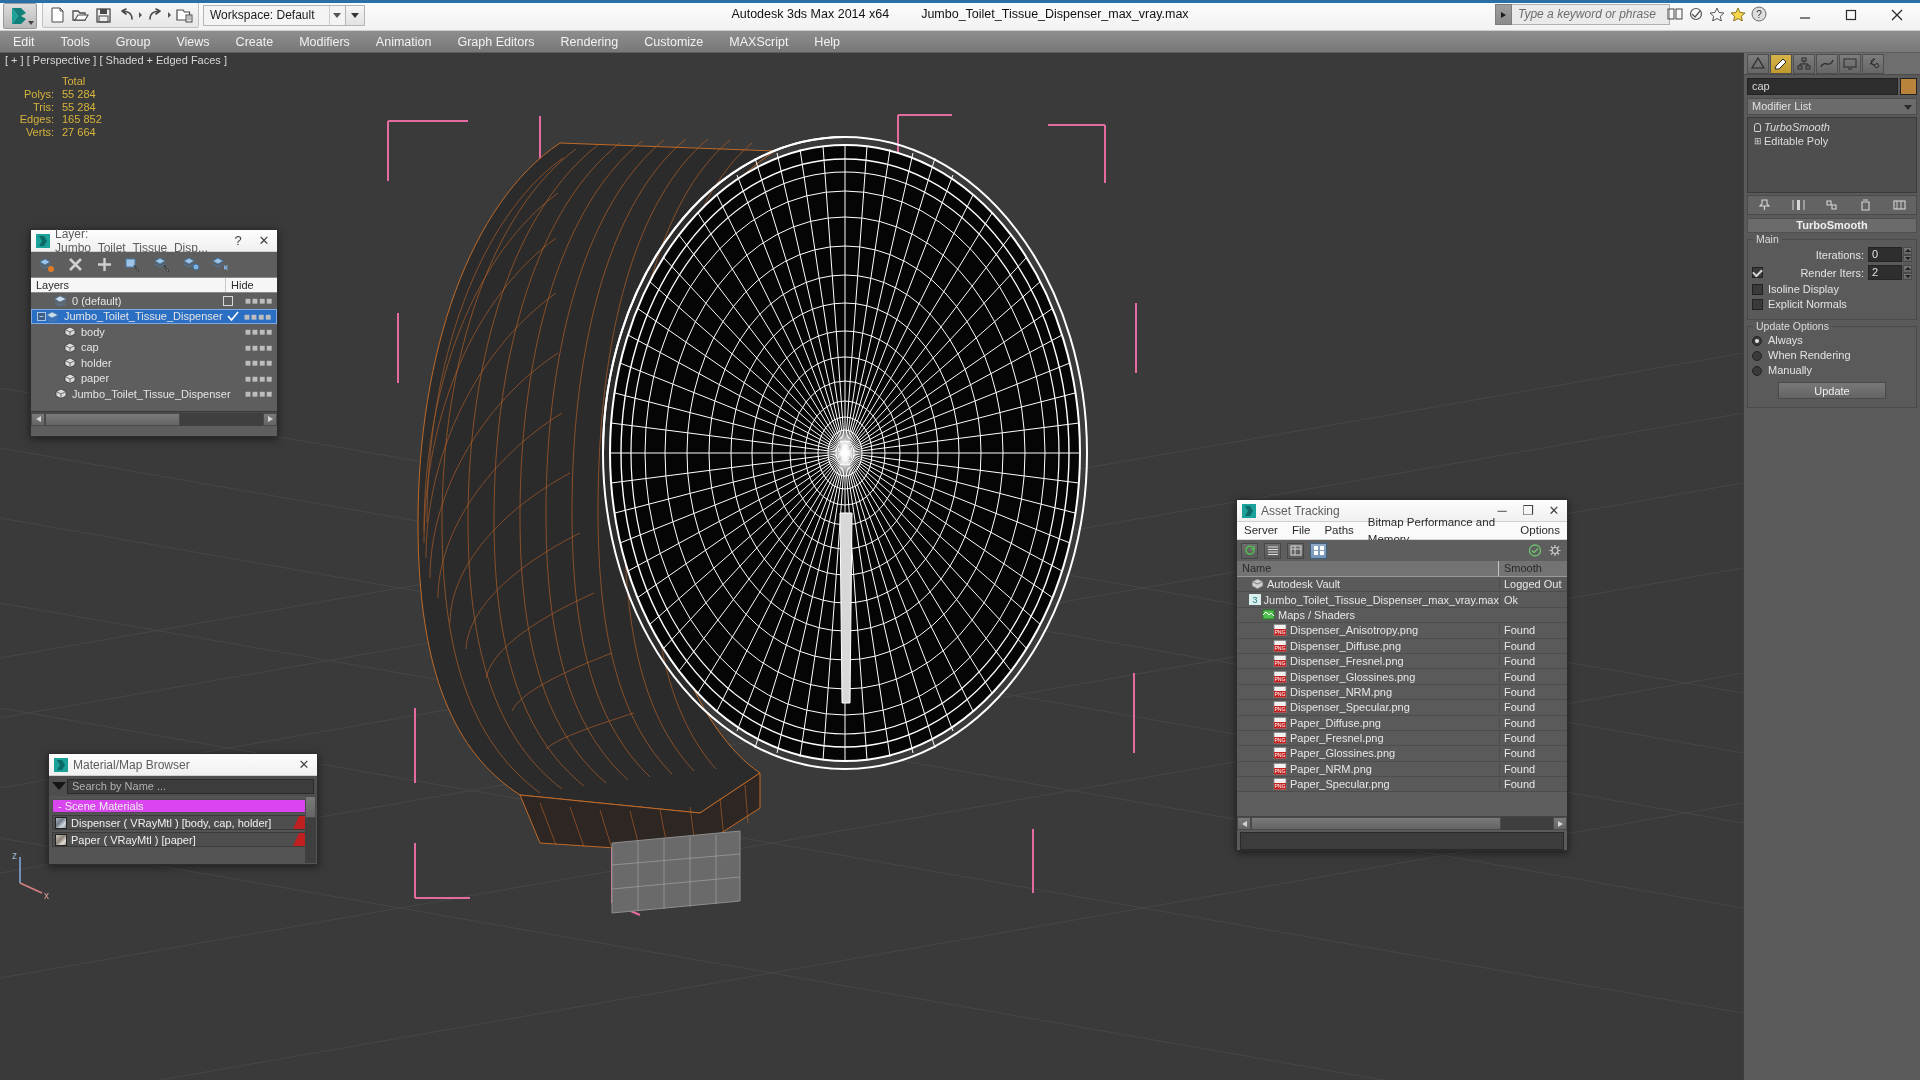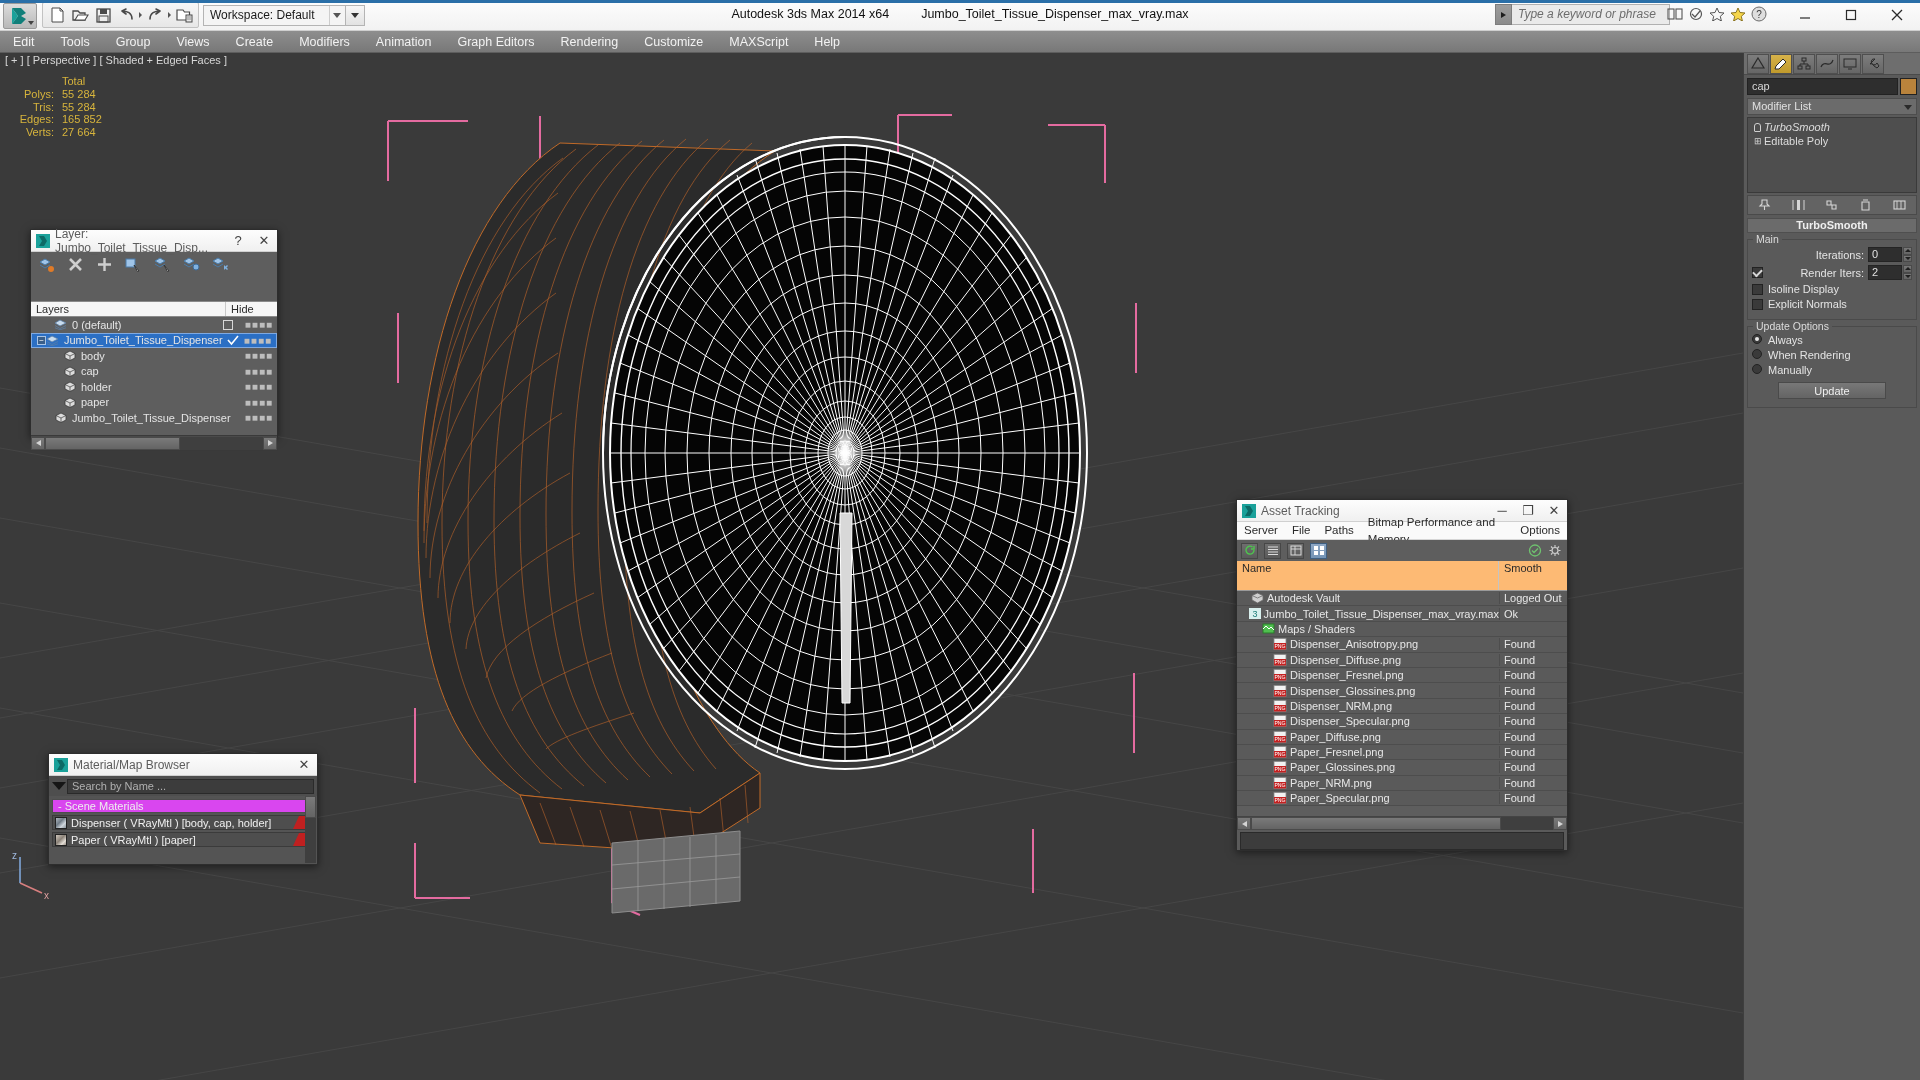--- a/index.html
+++ b/index.html
@@ -96,39 +96,39 @@
     font-size:11px;text-align:left;padding-left:3px;line-height:13px;}
   .spinner{width:9px;height:15px;display:flex;flex-direction:column;margin-left:1px;}
   .spinner div{flex:1;background:linear-gradient(#787878,#636363);border:1px solid #4a4a4a;
     display:flex;align-items:center;justify-content:center;}
   .spup{width:0;height:0;border-left:3px solid transparent;border-right:3px solid transparent;border-bottom:3px solid #1f1f1f;}
   .spdn{width:0;height:0;border-left:3px solid transparent;border-right:3px solid transparent;border-top:3px solid #1f1f1f;}
   .chkRow{display:flex;align-items:center;font-size:11px;color:#e3e3e3;margin:3px 0;gap:5px;}
   .chkBox{width:11px;height:11px;background:#3a3a3a;border:1px solid #222;display:flex;align-items:center;justify-content:center;}
   .chkBox.on::after{content:"";width:7px;height:4px;border-left:2px solid #d8d8d8;border-bottom:2px solid #d8d8d8;
     transform:rotate(-45deg);margin-bottom:2px;}
-  .radRow{display:flex;align-items:flex-start;font-size:11px;color:#e3e3e3;margin:3px 0;gap:6px;}
+  .radRow{display:flex;align-items:flex-end;font-size:11px;color:#e3e3e3;margin:3px 0;gap:6px;}
   .radDot{width:10px;height:10px;border-radius:50%;background:#3a3a3a;border:1px solid #222;
     display:flex;align-items:center;justify-content:center;}
   .radDot.on::after{content:"";width:4px;height:4px;border-radius:50%;background:#e6e6e6;}
   .bigBtn{margin:6px auto 2px auto;width:108px;height:17px;background:linear-gradient(#787878,#646464);
     border:1px solid #4a4a4a;font-size:11px;color:#efefef;display:flex;align-items:center;justify-content:center;}
   
   .dlg{position:absolute;background:#5e5e5e;border:1px solid #2d2d2d;box-shadow:0 2px 8px rgba(0,0,0,.5);}
   .dlgTitle{height:22px;background:linear-gradient(#fdfdfd,#f0f0f0);display:flex;align-items:center;
     padding-left:4px;border-bottom:1px solid #d0d0d0;}
   .dlgTitle .ttext{font-size:12px;color:#5c5c5c;margin-left:5px;flex:1;}
   .dlgTitle .tbtn{width:26px;height:21px;display:flex;align-items:center;justify-content:center;
     font-size:13px;color:#444;}
   .dlgIcon{width:15px;height:15px;display:flex;align-items:center;justify-content:center;}
   
   #layerDlg{left:30px;top:229px;width:248px;height:208px;}
   #layerToolbar{height:25px;background:#5e5e5e;display:flex;align-items:center;padding-left:6px;gap:11px;}
   .ltIcon{width:18px;height:18px;display:flex;align-items:center;justify-content:center;}
-  #layerHeaderRow{display:flex;height:16px;background:#f6f6f6;border-top:1px solid #8a8a8a;border-bottom:1px solid #8a8a8a;margin-top:24px;}
+  #layerHeaderRow{display:flex;height:16px;background:#f6f6f6;border-top:1px solid #8a8a8a;border-bottom:1px solid #8a8a8a;}
   #layerHeaderRow .hcell{font-size:11px;color:#2a2a2a;padding-left:5px;line-height:15px;border-right:1px solid #c9c9c9;}
   #layerList{height:118px;background:#5e5e5e;overflow:hidden;position:relative;}
   .layerRow{display:flex;align-items:center;height:15.5px;font-size:11px;color:#e4e4e4;position:relative;}
   .layerRow.sel{background:#2b6fc4;border:1px solid #7fa9e0;}
   .layerRow .expander{width:9px;height:9px;border:1px solid #a9c4e4;background:#3a5f8a;font-size:8px;
     color:#fff;display:flex;align-items:center;justify-content:center;margin-left:5px;line-height:7px;}
   .layerRow .lname{margin-left:5px;}
   .layerRow .hideCell{position:absolute;right:40px;width:18px;display:flex;justify-content:center;}
   .layerRow .dashCell{position:absolute;right:4px;font-size:10px;color:#bdbdbd;letter-spacing:1px;}
   .layerIcon{width:13px;height:11px;display:flex;align-items:center;justify-content:center;}
@@ -154,21 +154,21 @@
   #matScroll{position:absolute;right:1px;top:42px;bottom:1px;width:11px;background:#3f3f3f;}
   #matScroll .sthumb{width:11px;height:22px;background:linear-gradient(#7a7a7a,#646464);border:1px solid #4a4a4a;}
   
   #assetDlg{left:1236px;top:499px;width:332px;height:352px;}
   #assetMenu{height:18px;background:#fafafa;display:flex;align-items:center;border-bottom:1px solid #d6d6d6;}
   #assetMenu .am{font-size:11.5px;color:#2a2a2a;padding:0 7px;line-height:17px;}
   #assetTools{height:21px;background:#5e5e5e;display:flex;align-items:center;padding-left:4px;gap:6px;position:relative;}
   .atIcon{width:17px;height:16px;background:linear-gradient(#6e6e6e,#5a5a5a);border:1px solid #474747;
     display:flex;align-items:center;justify-content:center;}
   .atIcon.on{background:linear-gradient(#8fa8c5,#7494b5);border-color:#3f5f80;}
-  #assetHdr{display:flex;height:30px;background:#fdba74;border-bottom:1px solid #9a9a9a;}
+  #assetHdr{display:flex;height:16px;background:#737373;border-bottom:1px solid #9a9a9a;}
   #assetHdr .ah{font-size:11px;color:#2a2a2a;line-height:15px;padding-left:5px;border-right:1px solid #c4c4c4;}
   #assetList{height:auto;background:#5a5a5a;}
   .assetRow{display:flex;height:15.4px;align-items:center;border-bottom:1px solid #4d4d4d;font-size:11px;color:#e7e7e7;}
   .assetRow .acName{flex:1;display:flex;align-items:center;gap:3px;overflow:hidden;white-space:nowrap;}
   .assetRow .acStat{width:68px;border-left:1px solid #4d4d4d;padding-left:4px;}
   #assetFoot{position:absolute;left:0;right:0;bottom:0;height:34px;background:#5a5a5a;}
   #assetHScroll{height:14px;background:#4a4a4a;display:flex;align-items:center;border-top:1px solid #444;}
   #assetStatusBar{height:18px;margin:2px 3px 0 3px;background:#3c3c3c;border:1px solid #2a2a2a;}
 </style>
 </head>

